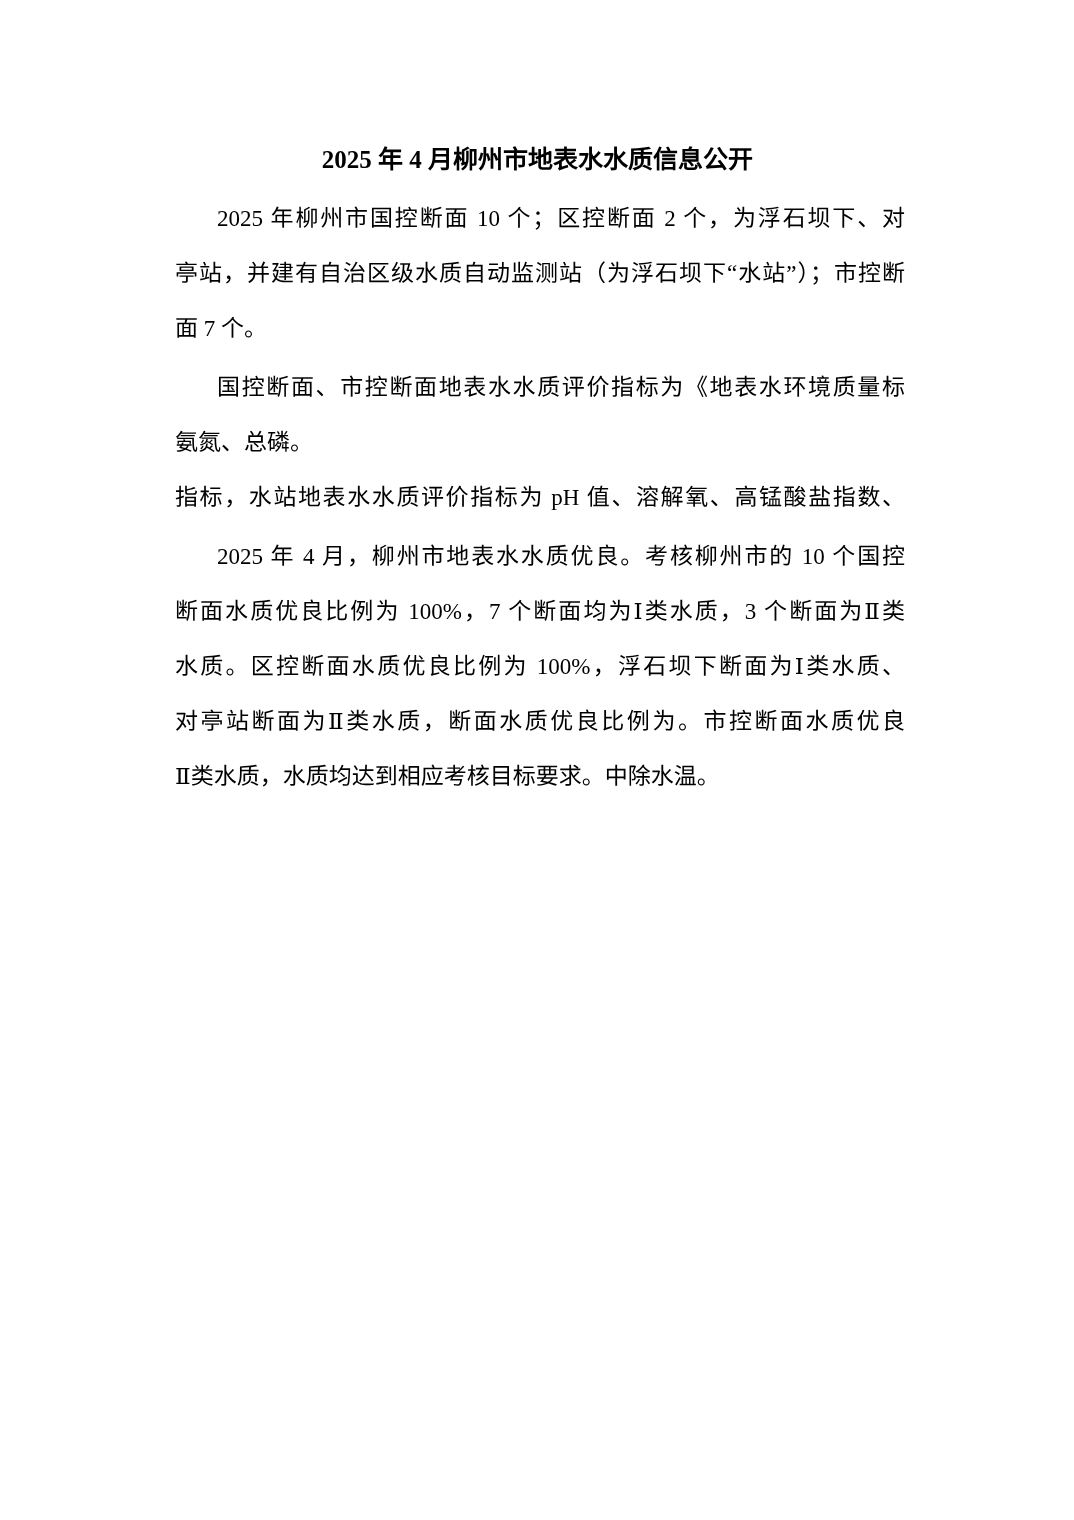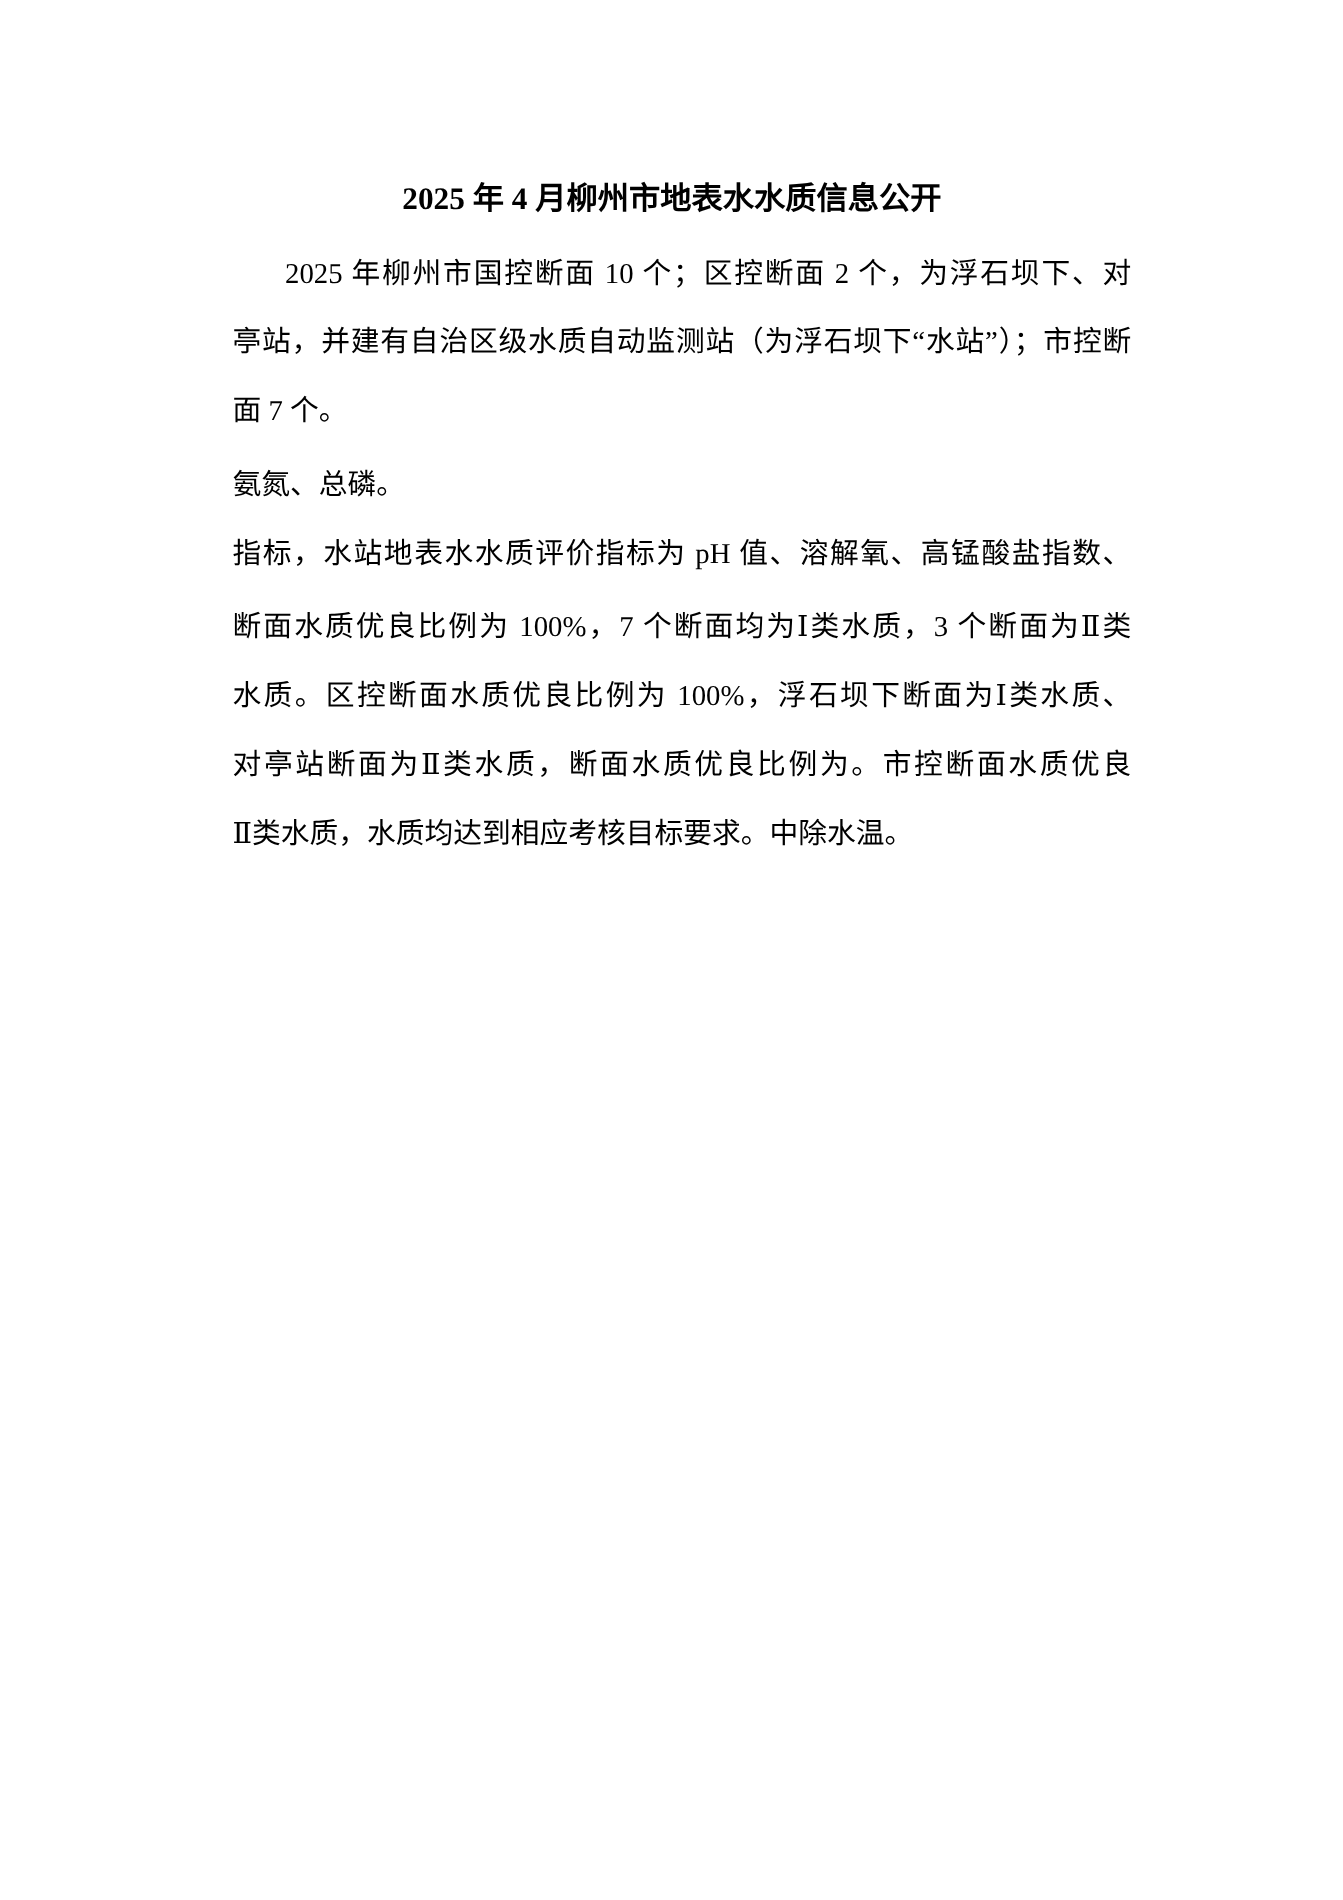--- a/index.html
+++ b/index.html
@@ -21,21 +21,21 @@
   }
   .doc-title {
     font-size: 25px;
     font-weight: 700;
     line-height: 55px;
     text-align: center;
     margin: 0 0 4px 0;
     white-space: nowrap;
   }
   .paragraph {
-    margin: 0 0 4px 16px;
+    margin: 0 0 4px 5px;
   }
   .line {
     font-size: 23px;
     line-height: 55px;
     text-align: justify;
     text-align-last: justify;
   }
   .line.first-line {
     padding-left: 42px;
   }
@@ -48,23 +48,25 @@
 
 <div class="page">
   <h1 class="doc-title">2025 年 4 月柳州市地表水水质信息公开</h1>
   <div id="document-body">
       <div class="paragraph">
         <div class="line first-line">2025 年柳州市国控断面 10 个；区控断面 2 个，为浮石坝下、对</div>
         <div class="line">亭站，并建有自治区级水质自动监测站（为浮石坝下“水站”）；市控断</div>
         <div class="line last-line">面 7 个。</div>
       </div>
       <div class="paragraph">
+        <div class="line first-line">国控断面、市控断面地表水水质评价指标为《地表水环境质量标</div>
         <div class="line last-line">氨氮、总磷。</div>
         <div class="line">指标，水站地表水水质评价指标为 pH 值、溶解氧、高锰酸盐指数、</div>
       </div>
       <div class="paragraph">
+        <div class="line first-line">2025 年 4 月，柳州市地表水水质优良。考核柳州市的 10 个国控</div>
         <div class="line">断面水质优良比例为 100%，7 个断面均为Ⅰ类水质，3 个断面为Ⅱ类</div>
         <div class="line">水质。区控断面水质优良比例为 100%，浮石坝下断面为Ⅰ类水质、</div>
         <div class="line">对亭站断面为Ⅱ类水质，断面水质优良比例为。市控断面水质优良</div>
         <div class="line last-line">Ⅱ类水质，水质均达到相应考核目标要求。中除水温。</div>
       </div>
     </div>
 </div>
 
 </body></html>

